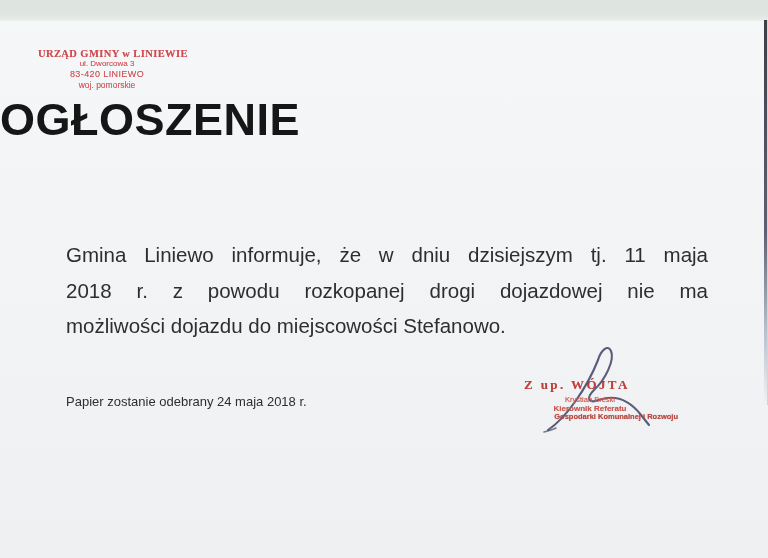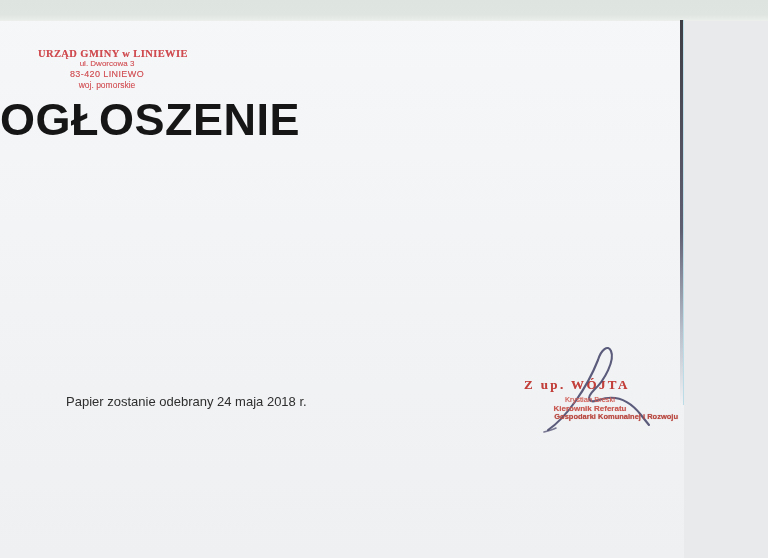--- a/index.html
+++ b/index.html
@@ -2,21 +2,21 @@
 <html><head>
 <meta charset="utf-8">
 <style>
   html,body{margin:0;padding:0;}
   body{
     width:768px;height:558px;overflow:hidden;
     font-family:"Liberation Sans","DejaVu Sans",sans-serif;
     background:#e9eaec;
   }
   .scan{
-    position:relative;width:684px;height:558px;
+    position:relative;width:768px;height:558px;
     background:linear-gradient(180deg,#f6f7f8 0%,#f2f3f5 55%,#eff0f2 100%);
   }
   
   .top-band{
     position:absolute;left:0;top:0;width:768px;height:21px;
     background:linear-gradient(180deg,#dee4e0 0%,#dfe5e1 70%,#ecefec 100%);
   }
   
   .right-edge{
     position:absolute;right:1px;top:20px;width:3px;height:385px;
@@ -88,20 +88,25 @@
 
   <div class="sender-stamp">
     <div class="l1">URZĄD GMINY w LINIEWIE</div>
     <div class="l2">ul. Dworcowa 3</div>
     <div class="l3">83-420 LINIEWO</div>
     <div class="l4">woj. pomorskie</div>
   </div>
 
   <h1 class="title">OGŁOSZENIE</h1>
 
+  <div class="para1">
+    <div class="line">Gmina Liniewo informuje, że w dniu dzisiejszym tj. 11 maja</div>
+    <div class="line">2018 r. z powodu rozkopanej drogi dojazdowej nie ma</div>
+    <div class="line last">możliwości dojazdu do miejscowości Stefanowo.</div>
+  </div>
 
   <div class="para2">Papier zostanie odebrany 24 maja 2018 r.</div>
 
   <div class="sig-block">
     <div class="authority">Z up. WÓJTA</div>
     <svg class="sig-ink" viewBox="0 0 116 98" fill="none" xmlns="http://www.w3.org/2000/svg">
       <path d="M 6 92 C 24 80, 45 50, 56 22 C 59 12, 66 6, 69 13 C 73 22, 63 42, 52 52 C 44 60, 46 66, 57 62 C 74 56, 88 63, 99 77 L 107 87" stroke="#45456a" stroke-width="2.1" stroke-linecap="round" opacity="0.88"></path>
       <path d="M 14 90 C 10 92, 6 93, 2 94" stroke="#45456a" stroke-width="1.6" stroke-linecap="round" opacity="0.7"></path>
     </svg>
     <div class="sig-name">Krystian Breski</div>

